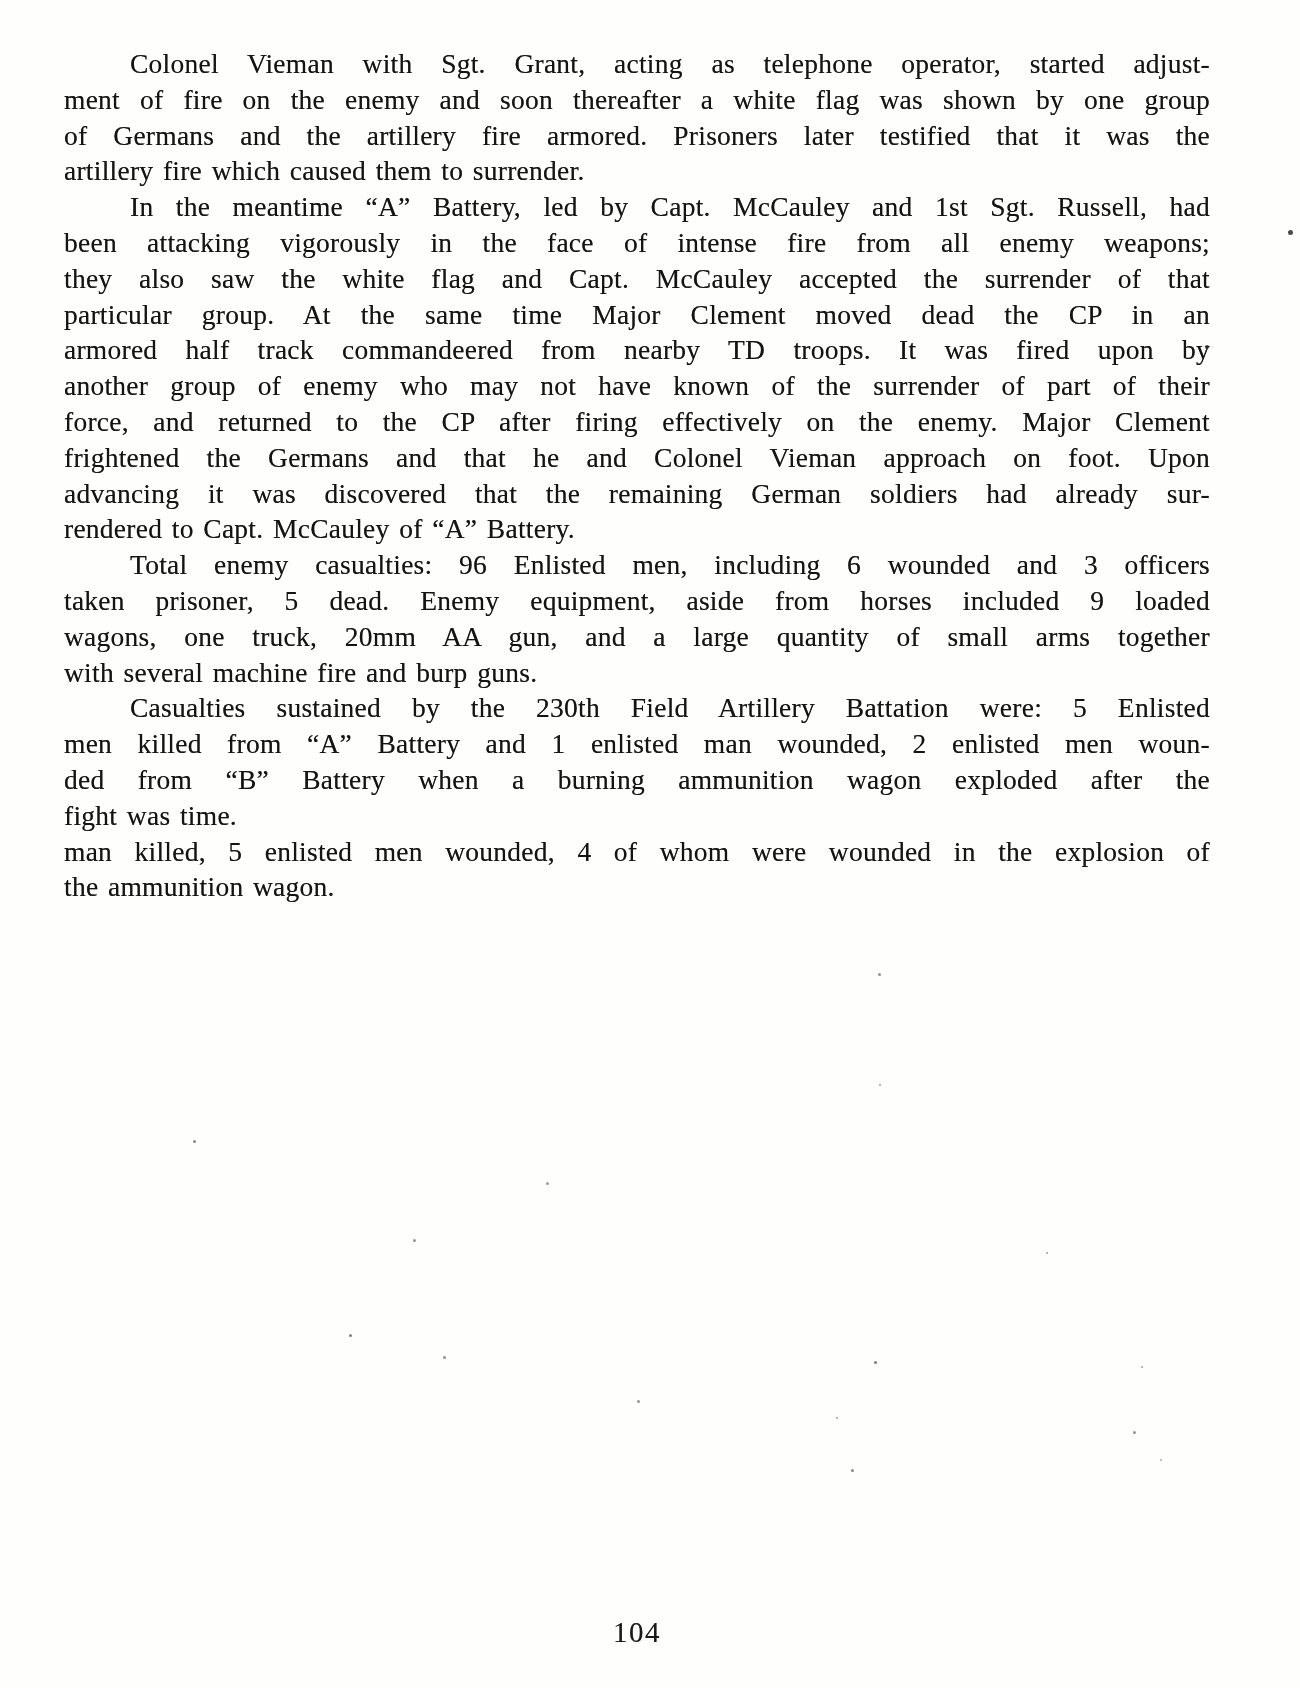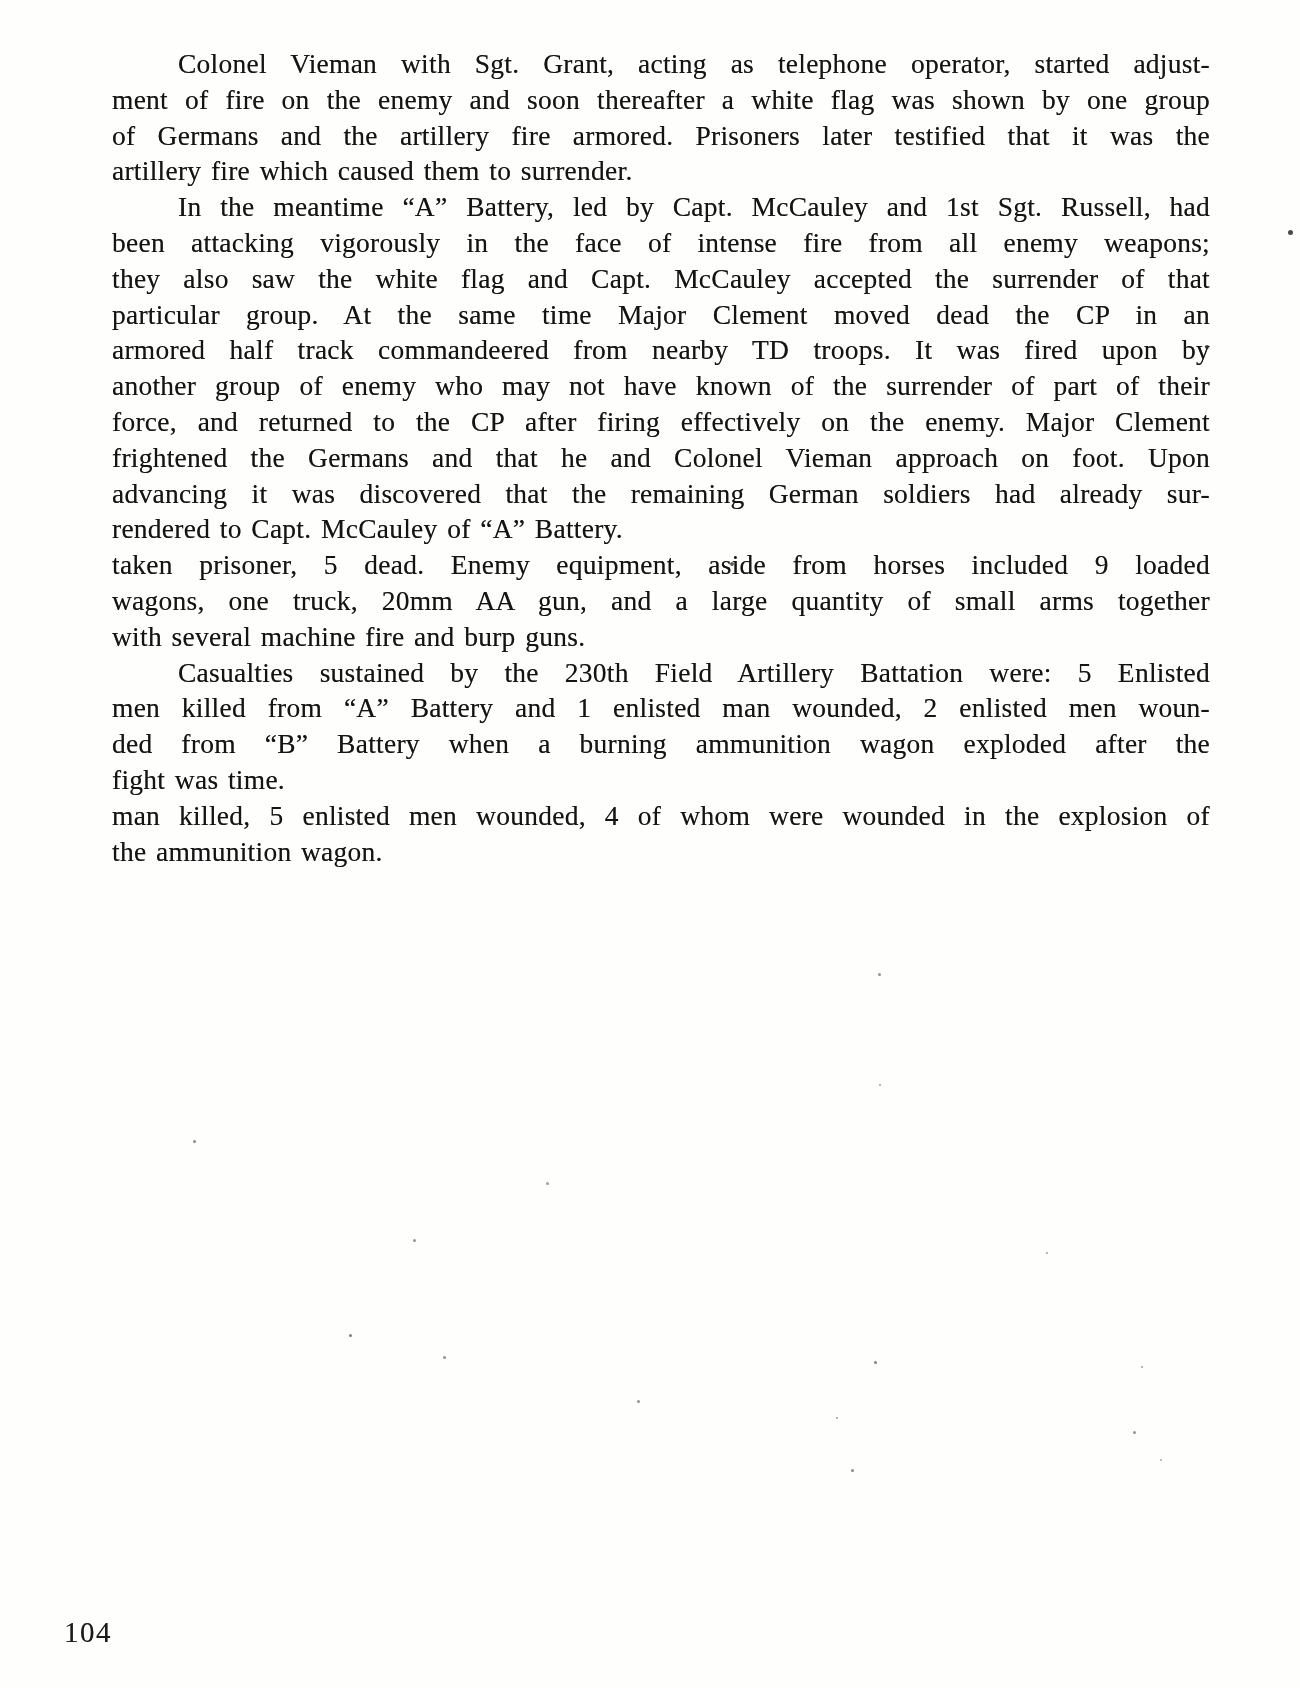--- a/index.html
+++ b/index.html
@@ -22,28 +22,28 @@
     font-size: 27.5px;
     line-height: 35.8px;
     letter-spacing: 0.25px;
     word-spacing: 2.5px;
     text-shadow: 0 0 0.6px rgba(20,20,20,0.55);
   }
   .line {
     text-align: justify;
     text-align-last: justify;
     white-space: normal;
-    margin-left: 48px;
   }
   .line.para-first { text-indent: 66px; }
   .line.para-last  { text-align-last: left; }
   .page-number {
     position: absolute;
     left: 64px; top: 1616px;
     width: 1146px;
+    text-align: center;
     color: #1a1a1a;
     font-size: 29px;
     letter-spacing: 1.5px;
     text-shadow: 0 0 0.6px rgba(20,20,20,0.5);
   }
   .speck {
     position: absolute;
     background: #2a2a2a;
     border-radius: 50%;
   }
@@ -60,20 +60,21 @@
       <div class="line para-first">In the meantime “A” Battery, led by Capt. McCauley and 1st Sgt. Russell, had</div>
       <div class="line">been attacking vigorously in the face of intense fire from all enemy weapons;</div>
       <div class="line">they also saw the white flag and Capt. McCauley accepted the surrender of that</div>
       <div class="line">particular group. At the same time Major Clement moved dead the CP in an</div>
       <div class="line">armored half track commandeered from nearby TD troops. It was fired upon by</div>
       <div class="line">another group of enemy who may not have known of the surrender of part of their</div>
       <div class="line">force, and returned to the CP after firing effectively on the enemy. Major Clement</div>
       <div class="line">frightened the Germans and that he and Colonel Vieman approach on foot. Upon</div>
       <div class="line">advancing it was discovered that the remaining German soldiers had already sur-</div>
       <div class="line para-last">rendered to Capt. McCauley of “A” Battery.</div>
+      <div class="line para-first">Total enemy casualties: 96 Enlisted men, including 6 wounded and 3 officers</div>
       <div class="line">taken prisoner, 5 dead. Enemy equipment, aside from horses included 9 loaded</div>
       <div class="line">wagons, one truck, 20mm AA gun, and a large quantity of small arms together</div>
       <div class="line para-last">with several machine fire and burp guns.</div>
       <div class="line para-first">Casualties sustained by the 230th Field Artillery Battation were: 5 Enlisted</div>
       <div class="line">men killed from “A” Battery and 1 enlisted man wounded, 2 enlisted men woun-</div>
       <div class="line">ded from “B” Battery when a burning ammunition wagon exploded after the</div>
       <div class="line para-last">fight was time.</div>
       <div class="line">man killed, 5 enlisted men wounded, 4 of whom were wounded in the explosion of</div>
       <div class="line para-last">the ammunition wagon.</div>
     </div>

